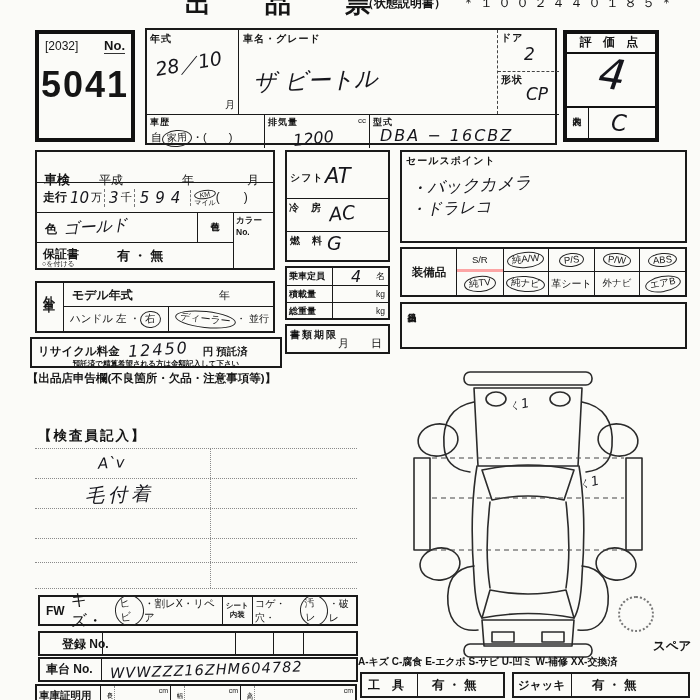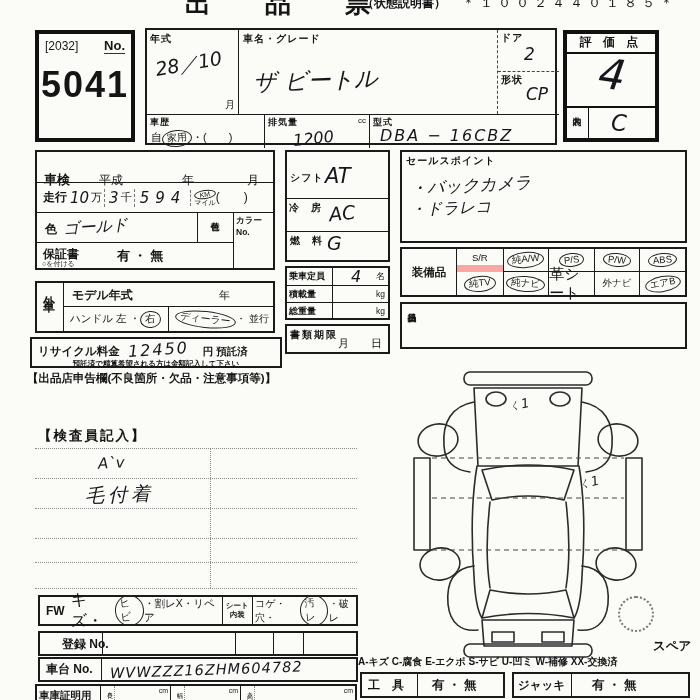--- a/index.html
+++ b/index.html
@@ -194,21 +194,21 @@
 
   <div class="abs bx" style="left:400px;top:150px;width:287px;height:93px;">
     <div class="lbl" style="padding:2px 4px;">セールスポイント</div>
     <div class="hw" style="font-size:17px;margin:0 0 0 8px;transform:rotate(-3deg);">・バックカメラ</div>
     <div class="hw" style="font-size:16px;margin:2px 0 0 8px;transform:rotate(-2deg);">・ドラレコ</div>
   </div>
 
   <div class="abs bx" style="left:400px;top:247px;width:287px;height:50px;display:flex;">
     <div style="width:55px;border-right:1.5px solid #1a1a1a;display:flex;align-items:center;justify-content:center;font-size:11.5px;font-weight:bold;">装備品</div>
     <div style="flex:1;display:flex;flex-wrap:wrap;">
-      <div style="width:20%;height:23px;border-bottom:7px solid #fca5a5;display:flex;align-items:center;justify-content:center;">
+      <div style="width:20%;height:23px;border-bottom:3px solid #fca5a5;display:flex;align-items:center;justify-content:center;">
           <span style="font-size:9.5px;">S/R</span>
         </div>
       <div style="width:20%;height:23px;border-bottom:1px solid #1a1a1a;border-left:1px solid #1a1a1a;display:flex;align-items:center;justify-content:center;">
           <span class="circ" style="font-size:9.5px;">純A/W</span>
         </div>
       <div style="width:20%;height:23px;border-bottom:1px solid #1a1a1a;border-left:1px solid #1a1a1a;display:flex;align-items:center;justify-content:center;">
           <span class="circ" style="font-size:9.5px;">P/S</span>
         </div>
       <div style="width:20%;height:23px;border-bottom:1px solid #1a1a1a;border-left:1px solid #1a1a1a;display:flex;align-items:center;justify-content:center;">
           <span class="circ" style="font-size:9.5px;transform:rotate(5deg);">P/W</span>
@@ -216,21 +216,21 @@
       <div style="width:20%;height:23px;border-bottom:1px solid #1a1a1a;border-left:1px solid #1a1a1a;display:flex;align-items:center;justify-content:center;">
           <span class="circ" style="font-size:9.5px;">ABS</span>
         </div>
       <div style="width:20%;height:23px;display:flex;align-items:center;justify-content:center;">
           <span class="circ" style="font-size:9.5px;">純TV</span>
         </div>
       <div style="width:20%;height:23px;border-left:1px solid #1a1a1a;display:flex;align-items:center;justify-content:center;">
           <span class="circ" style="font-size:9.5px;transform:rotate(4deg);">純ナビ</span>
         </div>
       <div style="width:20%;height:23px;border-left:1px solid #1a1a1a;display:flex;align-items:center;justify-content:center;">
-          <span style="font-size:15px;">革シート</span>
+          <span style="font-size:10px;">革シート</span>
         </div>
       <div style="width:20%;height:23px;border-left:1px solid #1a1a1a;display:flex;align-items:center;justify-content:center;">
           <span style="font-size:9.5px;">外ナビ</span>
         </div>
       <div style="width:20%;height:23px;border-left:1px solid #1a1a1a;display:flex;align-items:center;justify-content:center;">
           <span class="circ" style="font-size:9.5px;transform:rotate(-10deg);">エアB</span>
         </div>
     </div>
   </div>
 

